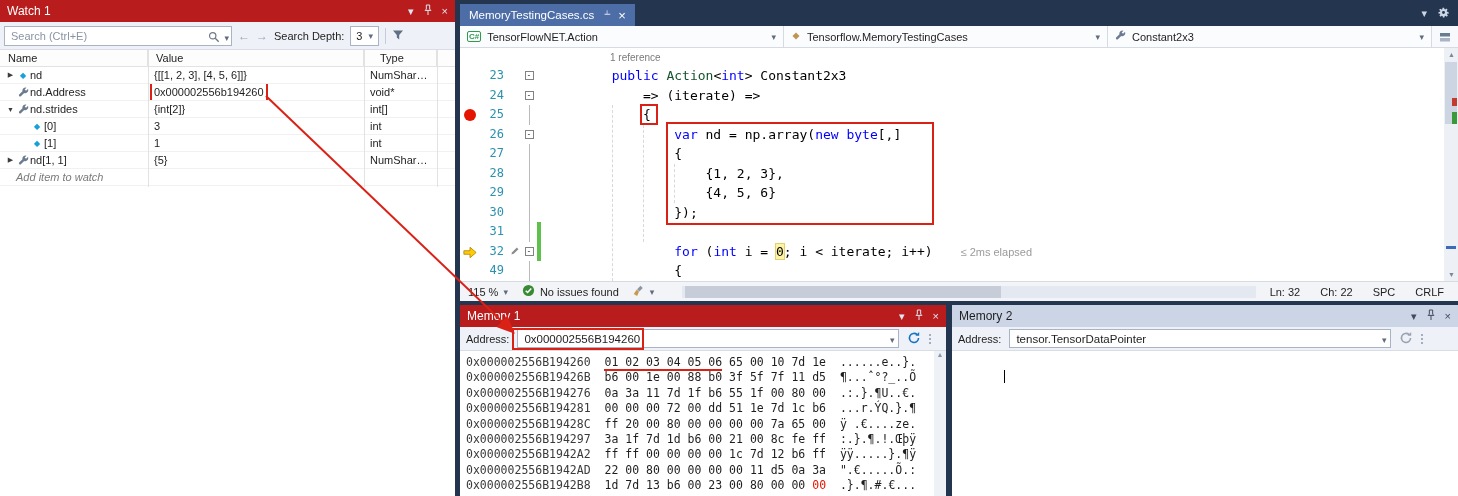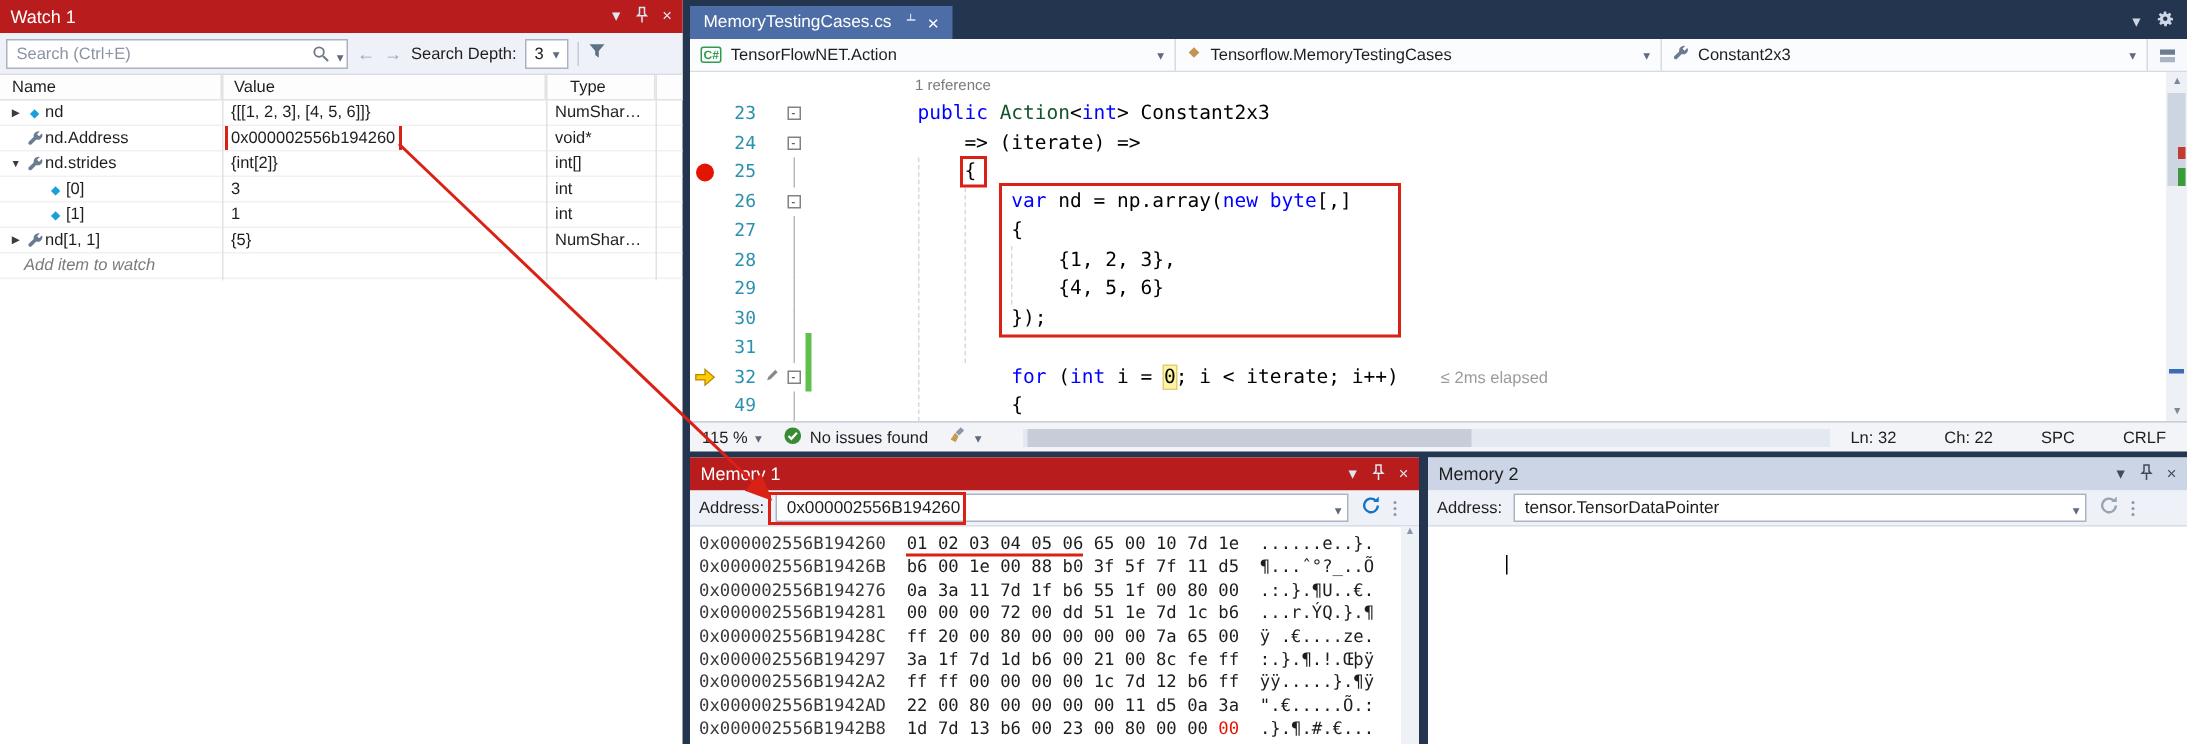--- a/index.html
+++ b/index.html
@@ -72,21 +72,21 @@
   .tok-hl { background:#fdf3a7; outline:1px solid #e3cf6b; }
   .perftip { font:11px "Liberation Sans",sans-serif; color:#9b9b9b; margin-left:28px; }
   .iguide { position:absolute; width:0; border-left:1px dashed #d8d8d8; }
   .vscroll { position:absolute; right:0; top:48px; bottom:20px; width:14px; background:#edf0f5; }
   .vthumb { position:absolute; left:1px; right:1px; top:14px; height:62px; background:#cdd5e2; }
   .smark { position:absolute; }
   .statusbar { position:absolute; left:5px; right:0; bottom:0; height:20px; background:#f2f4f8; border-top:1px solid #d5dae3; display:flex; align-items:center; font-size:11px; color:#1e1e1e; padding-left:8px; }
   .sb-item { display:flex; align-items:center; gap:5px; margin-right:14px; }
   .hscroll { flex:1; height:12px; background:#e4e8f0; margin:0 14px; position:relative; }
   .hthumb { position:absolute; left:3px; top:0; height:12px; width:55%; background:#c6cdd9; }
-  .sb-right { display:flex; gap:32px; margin-right:14px; }
+  .sb-right { display:flex; gap:20px; margin-right:14px; }
   .chev { color:#5f6b7d; font-size:9px; }
 
   
   #memory1 { left:460px; top:305px; width:486px; height:191px; }
   #memory2 { left:952px; top:305px; width:506px; height:191px; }
   .memtoolbar { height:24px; background:#eef1f7; border-bottom:1px solid #d8dde6; display:flex; align-items:center; padding:0 6px; gap:8px; font-size:11px; color:#1e1e1e; }
   .addr-combo { position:relative; flex:1; max-width:382px; height:19px; background:#fff; border:1px solid #a9b3c4; display:flex; align-items:center; padding:0 18px 0 6px; font-size:11.5px; }
   .addr-combo input { border:none; outline:none; width:100%; font:11.5px "Liberation Sans",sans-serif; color:#1e1e1e; background:transparent; padding:0; }
   .addr-combo .chev { position:absolute; right:4px; top:5px; }
   .dots { width:2px; height:2px; border-radius:50%; background:#8a97a8; box-shadow:0 4px 0 #8a97a8, 0 8px 0 #8a97a8; margin-top:-8px; }

